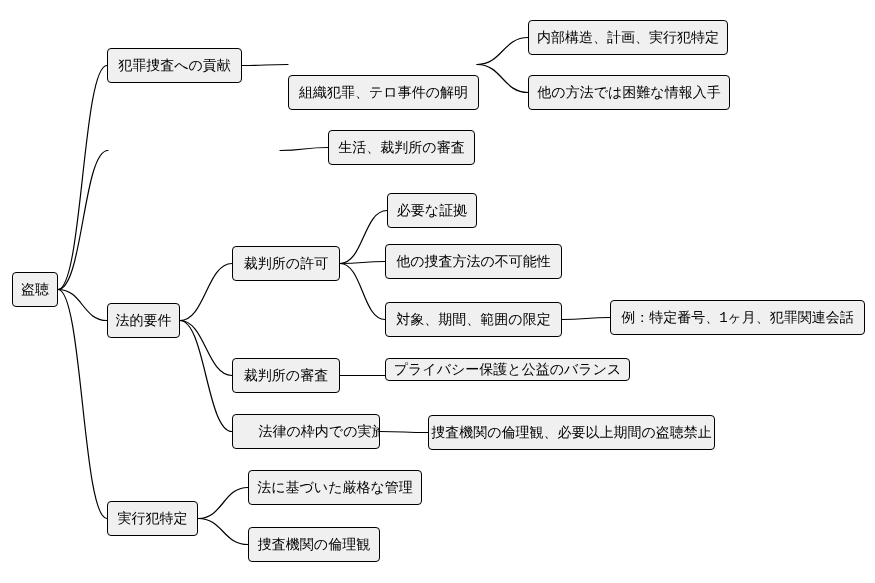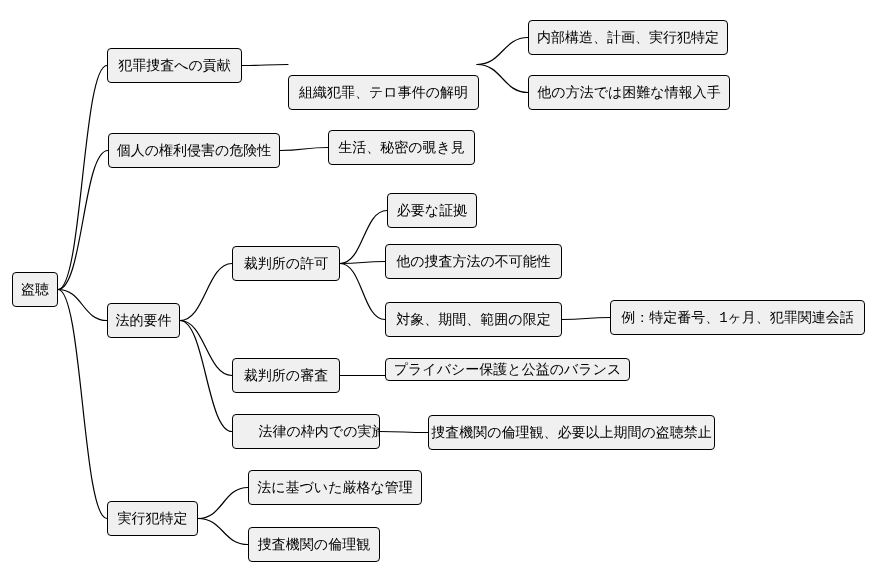--- a/index.html
+++ b/index.html
@@ -63,22 +63,21 @@
       <path d="M 58,289.5 C 82.5,289.5 82.5,518.5 107,518.5"></path>
       <path d="M 198,518.5 C 223,518.5 223,487.5 248,487.5"></path>
       <path d="M 198,518.5 C 223,518.5 223,544.5 248,544.5"></path>
     </svg>
 
   <div class="node" style="left: 12px; top: 272px; width: 46px; height: 35px;">盗聴</div>
   <div class="node" style="left: 107px; top: 48px; width: 135px; height: 35px;">犯罪捜査への貢献</div>
   <div class="node" style="left: 288px; top: 47px; width: 191px; height: 35px; margin-top: 28px;">組織犯罪、テロ事件の解明</div>
   <div class="node" style="left: 528px; top: 20px; width: 200px; height: 35px;">内部構造、計画、実行犯特定</div>
   <div class="node" style="left: 528px; top: 75px; width: 202px; height: 35px;">他の方法では困難な情報入手</div>
-  <div class="node" style="left: 108px; top: 133px; width: 172px; height: 35px;">個人の権利侵害の危険性</div>
-  <div class="node" style="left: 328px; top: 130px; width: 147px; height: 35px;">生活、秘密の覗き見</div>
+  <div class="node" style="left: 328px; top: 130px; width: 147px; height: 35px;">生活、裁判所の審査</div>
   <div class="node" style="left: 107px; top: 303px; width: 73px; height: 35px;">法的要件</div>
   <div class="node" style="left: 232px; top: 246px; width: 108px; height: 35px;">裁判所の許可</div>
   <div class="node" style="left: 387px; top: 193px; width: 90px; height: 35px;">必要な証拠</div>
   <div class="node" style="left: 385px; top: 244px; width: 177px; height: 35px;">他の捜査方法の不可能性</div>
   <div class="node" style="left: 385px; top: 302px; width: 177px; height: 35px;">対象、期間、範囲の限定</div>
   <div class="node" style="left: 610px; top: 300px; width: 255px; height: 35px;">例：特定番号、1ヶ月、犯罪関連会話</div>
   <div class="node" style="left: 232px; top: 358px; width: 108px; height: 35px;">裁判所の審査</div>
   <div class="node" style="left: 385px; top: 358px; width: 245px; height: 23px;">プライバシー保護と公益のバランス</div>
   <div class="node" style="left: 232px; top: 414px; width: 148px; height: 35px; padding-left: 32px;">法律の枠内での実施</div>
   <div class="node" style="left: 428px; top: 415px; width: 287px; height: 35px;">捜査機関の倫理観、必要以上期間の盗聴禁止</div>

